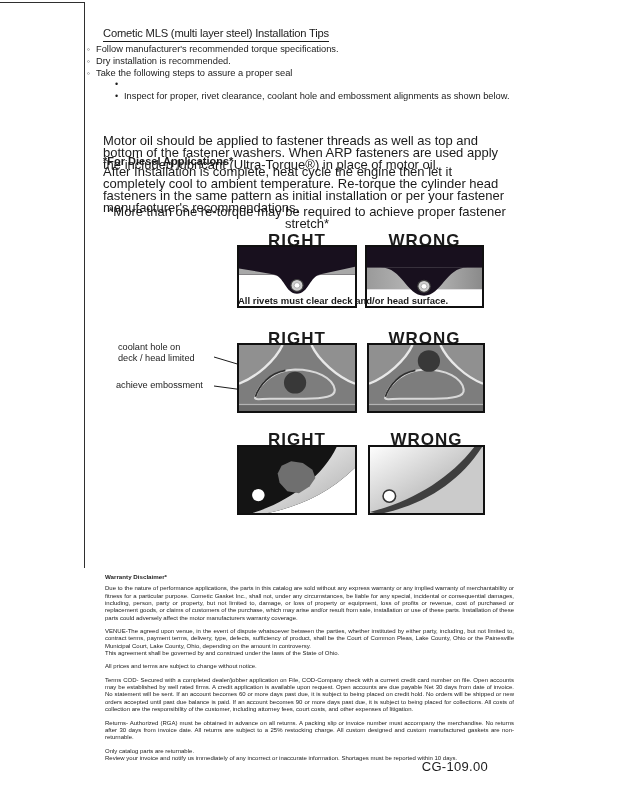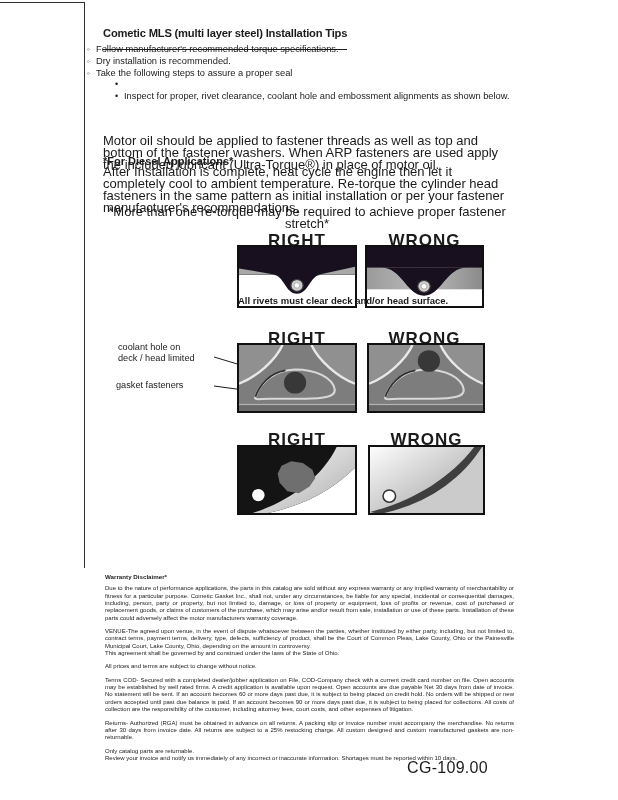--- a/index.html
+++ b/index.html
@@ -5,22 +5,22 @@
   html,body{margin:0;padding:0;background:#ffffff;}
   #page{
     position:relative;width:618px;height:800px;background:#ffffff;overflow:hidden;
     font-family:"Liberation Sans", sans-serif;color:#1b1b1b;
   }
   .abs{position:absolute;}
   
   .vrule{left:84px;top:2px;width:1px;height:566px;background:#2f2f2f;}
   .hrule{left:0;top:2px;width:85px;height:1px;background:#2f2f2f;}
   
-  .doc-title{left:103px;top:27px;font-size:11.2px;font-weight:bold;letter-spacing:-0.2px;
-    border-bottom:1px solid #1b1b1b;padding-bottom:10px;}
+  .doc-title{left:103px;top:27px;font-size:11.2px;font-weight:normal;letter-spacing:-0.2px;
+    border-bottom:1px solid #1b1b1b;padding-bottom:2px;}
   
   .bullets{left:87px;top:44px;width:425px;font-size:9.3px;line-height:11.8px;}
   .b-row{display:flex;}
   .b-mark{width:9px;flex:0 0 9px;font-size:8px;line-height:11.8px;}
   .sub .b-mark{font-size:9px;}
   .sub{padding-left:28px;}
   
   .diesel-head{left:103px;top:115px;font-size:11px;font-weight:bold;margin-top:40px;}
   .para{left:103px;width:408px;font-size:13px;line-height:12px;}
   .p1{top:135px;}
@@ -49,21 +49,21 @@
   
   .ann{font-size:9.2px;line-height:10.6px;text-align:left;}
   .ann1{left:118px;top:342px;width:96px;}
   .ann2{left:116px;top:380px;width:98px;}
   .leaders{left:118px;top:340px;width:182px;height:60px;pointer-events:none;}
   
   .legal{left:105px;top:573px;width:409px;font-size:6px;line-height:7.35px;text-align:justify;color:#222;}
   .legal h4{margin:0 0 5px 0;font-size:6.2px;}
   .legal p{margin:0 0 6px 0;white-space:pre-line;}
   
-  .footer-code{left:337px;top:759px;width:151px;text-align:right;font-size:16px;letter-spacing:0.3px;}
+  .footer-code{left:337px;top:759px;width:151px;text-align:right;font-size:13px;letter-spacing:0.3px;}
 </style>
 </head>
 <body>
 
 <div id="page">
 
   <div class="abs hrule"></div>
   <div class="abs vrule"></div>
 
   <div class="abs doc-title">Cometic MLS (multi layer steel) Installation Tips</div>
@@ -127,21 +127,21 @@
   </div>
   <div class="abs caption cap1">All rivets must clear deck and/or head surface.</div>
 
   <div class="abs dg-label lbl-right2">RIGHT</div>
   <div class="abs dg-label lbl-wrong2">WRONG</div>
 
   <div class="abs ann ann1">
     <div>coolant hole on</div>
     <div>deck / head limited</div>
   </div>
-  <div class="abs ann ann2">gasket fasteners</div>
+  <div class="abs ann ann2">achieve embossment</div>
   <svg class="abs leaders" viewBox="0 0 182 60">
     <line x1="96" y1="17" x2="176" y2="41" stroke="#1b1b1b" stroke-width="1"></line>
     <line x1="96" y1="46" x2="148" y2="53" stroke="#1b1b1b" stroke-width="1"></line>
   </svg>
 
   <div class="abs dbox box2a">
     <svg viewBox="0 0 120 70" preserveAspectRatio="none">
       <rect width="120" height="70" fill="#7d7d7d"></rect>
       <path d="M0,0 L45,0 C38,16 18,34 0,41 Z" fill="#909090"></path>
       <path d="M45,0 C38,16 18,34 0,41" stroke="#e8e8e8" stroke-width="2.5" fill="none"></path>

